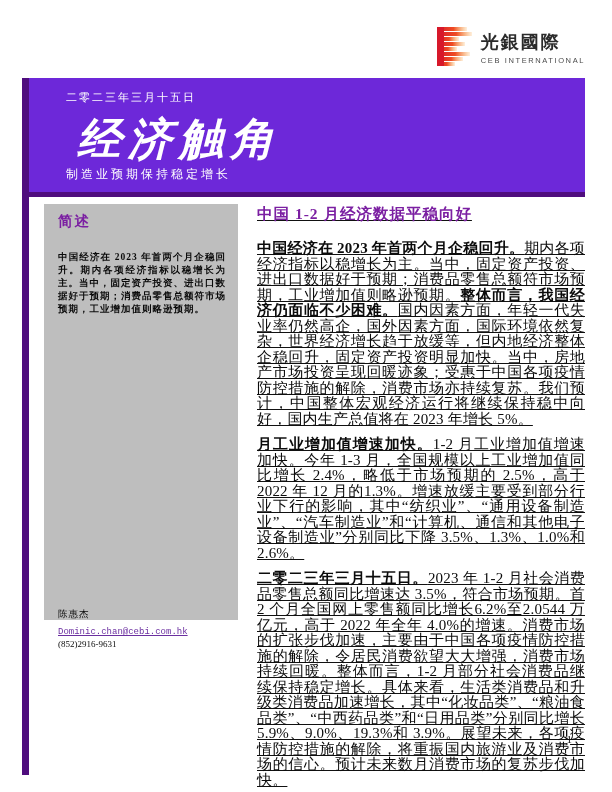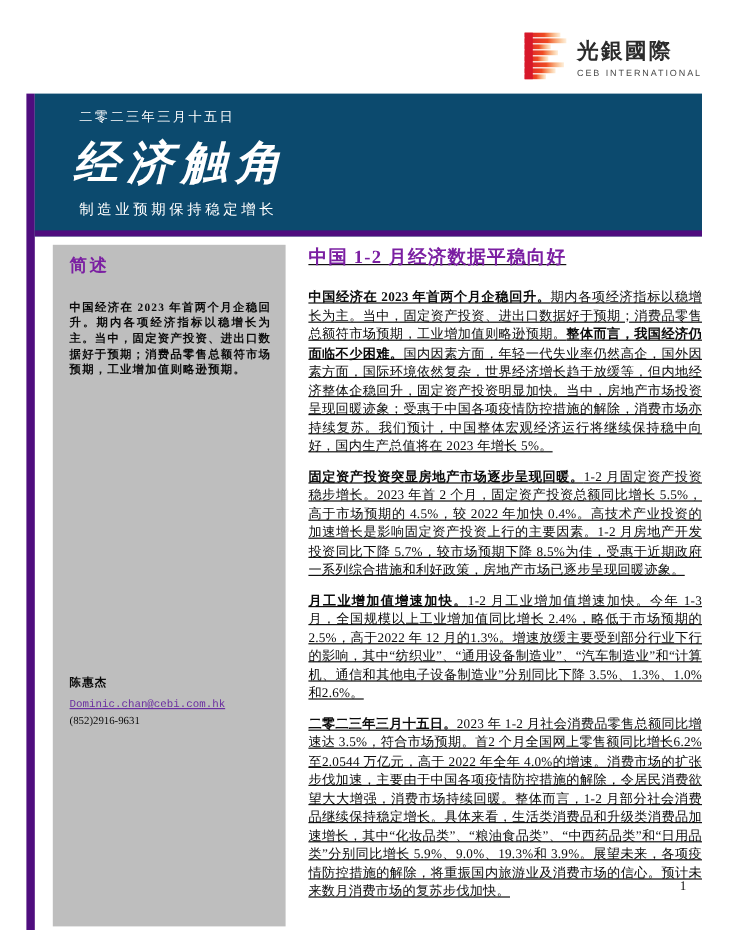--- a/index.html
+++ b/index.html
@@ -16,48 +16,48 @@
   .logo-text { display:flex; flex-direction:column; }
   .logo-zh { font-size:18px; font-weight:bold; color:#2b2b2b; letter-spacing:2px; font-family:"Liberation Sans", sans-serif; }
   .logo-en { font-size:7.5px; color:#4a4a4a; letter-spacing:1.6px; font-family:"Liberation Sans", sans-serif; margin-top:2px; }
 
   
   .left-bar { position:absolute; left:22px; top:78px; width:7px; height:697px; background:#4f0d7e; }
 
   
   .banner {
     position:absolute; left:29px; top:78px; width:556px; height:119px;
-    background:#0c4a6e; border-bottom:5px solid #4f0d7e; color:#ffffff;
+    background:#6d28d9; border-bottom:5px solid #4f0d7e; color:#ffffff;
   }
   .banner-date { position:absolute; left:37px; top:12px; font-size:11px; letter-spacing:2px; }
-  .banner-title { position:absolute; left:32px; top:32px; font-size:38px; font-weight:bold; font-style:italic; letter-spacing:7px; }
+  .banner-title { position:absolute; left:48px; top:32px; font-size:44px; font-weight:bold; font-style:italic; letter-spacing:7px; }
   .banner-sub { position:absolute; left:37px; top:88px; font-size:12px; letter-spacing:3px; }
 
   
   .sidebar {
-    position:absolute; left:44px; top:204px; width:194px; height:568px;
+    position:absolute; left:44px; top:204px; width:194px; height:416px;
     background:#bebebe; padding:8px 12px 10px 14px;
   }
   .sb-heading { color:#7b1fa2; font-size:14.5px; font-weight:bold; letter-spacing:2px; margin-bottom:20px; }
   .sb-p {
     font-size:9.5px; font-weight:bold; line-height:13px; letter-spacing:1px;
     text-align:justify; margin-bottom:12px; color:#0b0b0b;
   }
   .analyst { position:absolute; left:14px; top:360px; width:170px; }
-  .an-name, .an-title { font-size:9.5px; font-weight:bold; letter-spacing:1px; color:#0b0b0b; line-height:12px; }
+  .an-name, .an-title { font-size:9.5px; font-weight:normal; letter-spacing:1px; color:#0b0b0b; line-height:12px;margin-top:44px; }
   .an-email {
     display:inline-block; font-family:Liberation Mono, monospace; font-size:9px;
     color:#6b2fa0; text-decoration:underline; line-height:12px; margin-top:1px;
   }
   .an-phone { font-family:Liberation Serif, serif; font-size:9px; color:#0b0b0b; line-height:12px; }
 
   
   .main { position:absolute; left:257px; top:204px; width:328px;text-decoration:underline; }
   .main-title { color:#7b1fa2; font-size:15.5px; font-weight:bold; letter-spacing:1px; margin-bottom:16px; }
-  .main-p { font-size:11px; line-height:15.5px; text-align:justify; margin-bottom:10px; color:#0b0b0b; letter-spacing:0.2px; }
+  .main-p { font-size:15px; line-height:15.5px; text-align:justify; margin-bottom:10px; color:#0b0b0b; letter-spacing:0.2px; }
   .main-p b { font-weight:bold; }
 
   .page-number { position:absolute; right:40px; top:733px; font-size:11px; color:#111; }
 </style>
 </head>
 <body>
 
 <div class="page">
 
   <div class="logo">
@@ -102,21 +102,20 @@
       <div class="an-name">陈惠杰</div>
       <a class="an-email" href="#">Dominic.chan@cebi.com.hk</a>
       <div class="an-phone">(852)2916-9631</div>
     </div>
   </div>
 
   <div class="main">
     <div class="main-title">中国 1-2 月经济数据平稳向好</div>
     <div>
         <p class="main-p"><b>中国经济在 2023 年首两个月企稳回升。</b><span>期内各项经济指标以稳增长为主。当中，固定资产投资、进出口数据好于预期；消费品零售总额符市场预期，工业增加值则略逊预期。</span><b>整体而言，我国经济仍面临不少困难。</b><span>国内因素方面，年轻一代失业率仍然高企，国外因素方面，国际环境依然复杂，世界经济增长趋于放缓等，但内地经济整体企稳回升，固定资产投资明显加快。当中，房地产市场投资呈现回暖迹象；受惠于中国各项疫情防控措施的解除，消费市场亦持续复苏。我们预计，中国整体宏观经济运行将继续保持稳中向好，国内生产总值将在 2023 年增长 5%。</span></p>
-        <p class="main-p"><b>固定资产投资突显房地产市场逐步呈现回暖。</b><span>1-2 月固定资产投资稳步增长。2023 年首 2 个月，固定资产投资总额同比增长 5.5%，高于市场预期的 4.5%，较 2022 年加快 0.4%。高技术产业投资的加速增长是影响固定资产投资上行的主要因素。1-2 月房地产开发投资同比下降 5.7%，较市场预期下降 8.5%为佳，受惠于近期政府一系列综合措施和利好政策，房地产市场已逐步呈现回暖迹象。</span></p>
         <p class="main-p"><b>月工业增加值增速加快。</b><span>1-2 月工业增加值增速加快。今年 1-3 月，全国规模以上工业增加值同比增长 2.4%，略低于市场预期的 2.5%，高于2022 年 12 月的1.3%。增速放缓主要受到部分行业下行的影响，其中“纺织业”、“通用设备制造业”、“汽车制造业”和“计算机、通信和其他电子设备制造业”分别同比下降 3.5%、1.3%、1.0%和2.6%。</span></p>
         <p class="main-p"><b>二零二三年三月十五日。</b><span>2023 年 1-2 月社会消费品零售总额同比增速达 3.5%，符合市场预期。首2 个月全国网上零售额同比增长6.2%至2.0544 万亿元，高于 2022 年全年 4.0%的增速。消费市场的扩张步伐加速，主要由于中国各项疫情防控措施的解除，令居民消费欲望大大增强，消费市场持续回暖。整体而言，1-2 月部分社会消费品继续保持稳定增长。具体来看，生活类消费品和升级类消费品加速增长，其中“化妆品类”、“粮油食品类”、“中西药品类”和“日用品类”分别同比增长 5.9%、9.0%、19.3%和 3.9%。展望未来，各项疫情防控措施的解除，将重振国内旅游业及消费市场的信心。预计未来数月消费市场的复苏步伐加快。</span></p>
       </div>
   </div>
 
   <div class="page-number">1</div>
 
 </div>
 
 </body></html>

